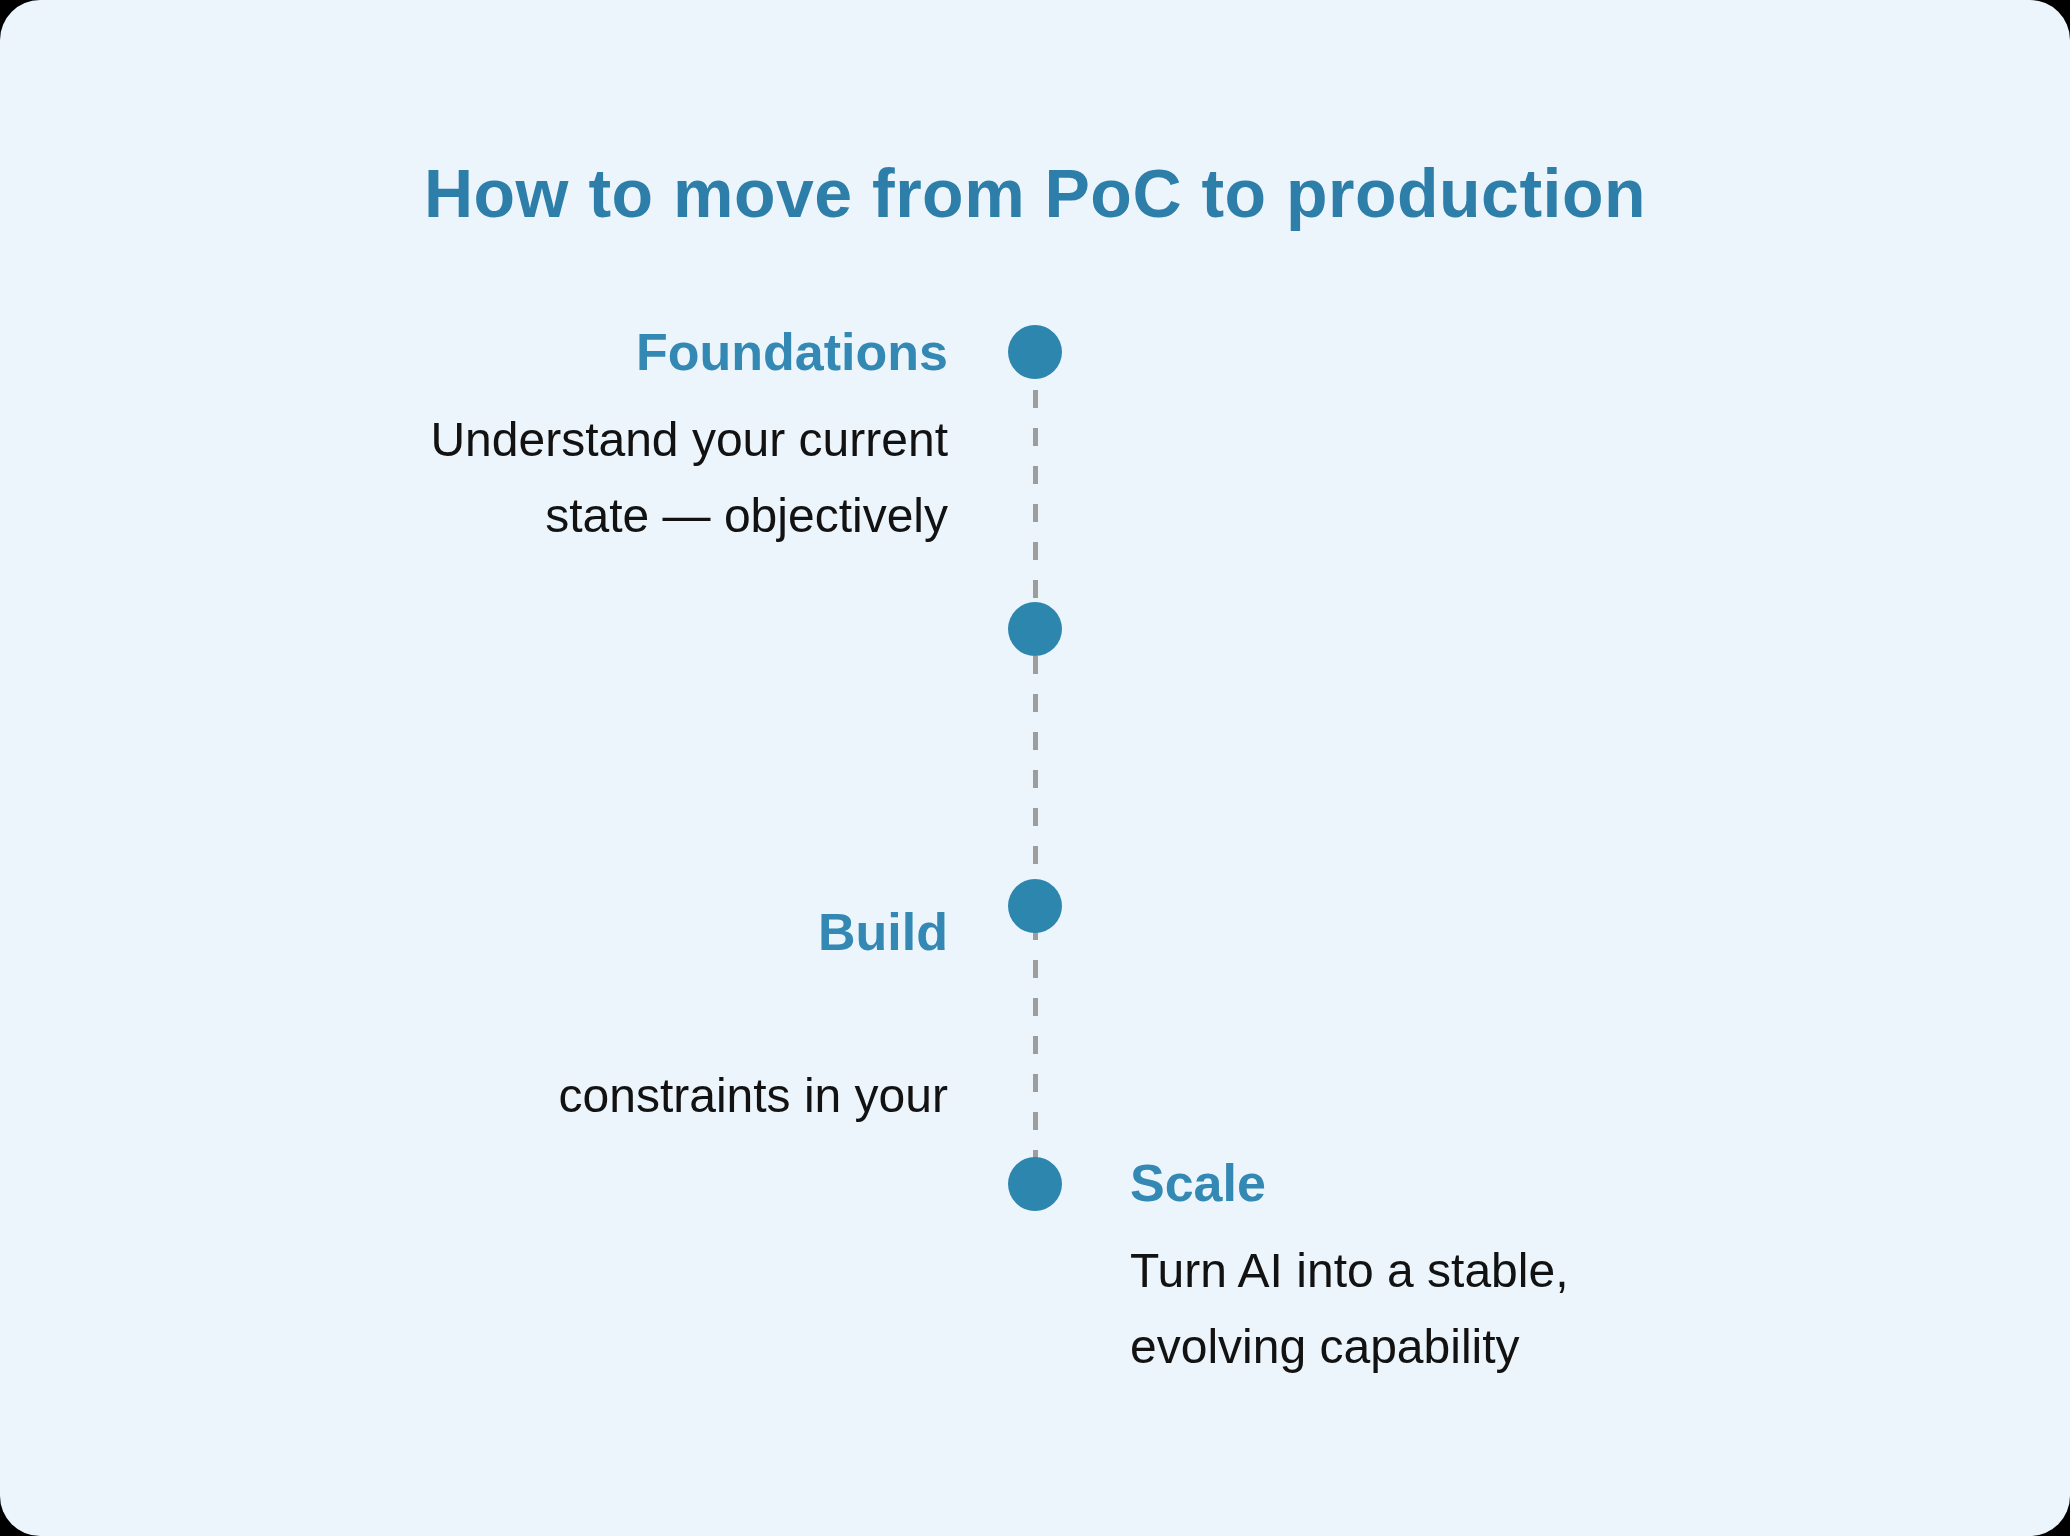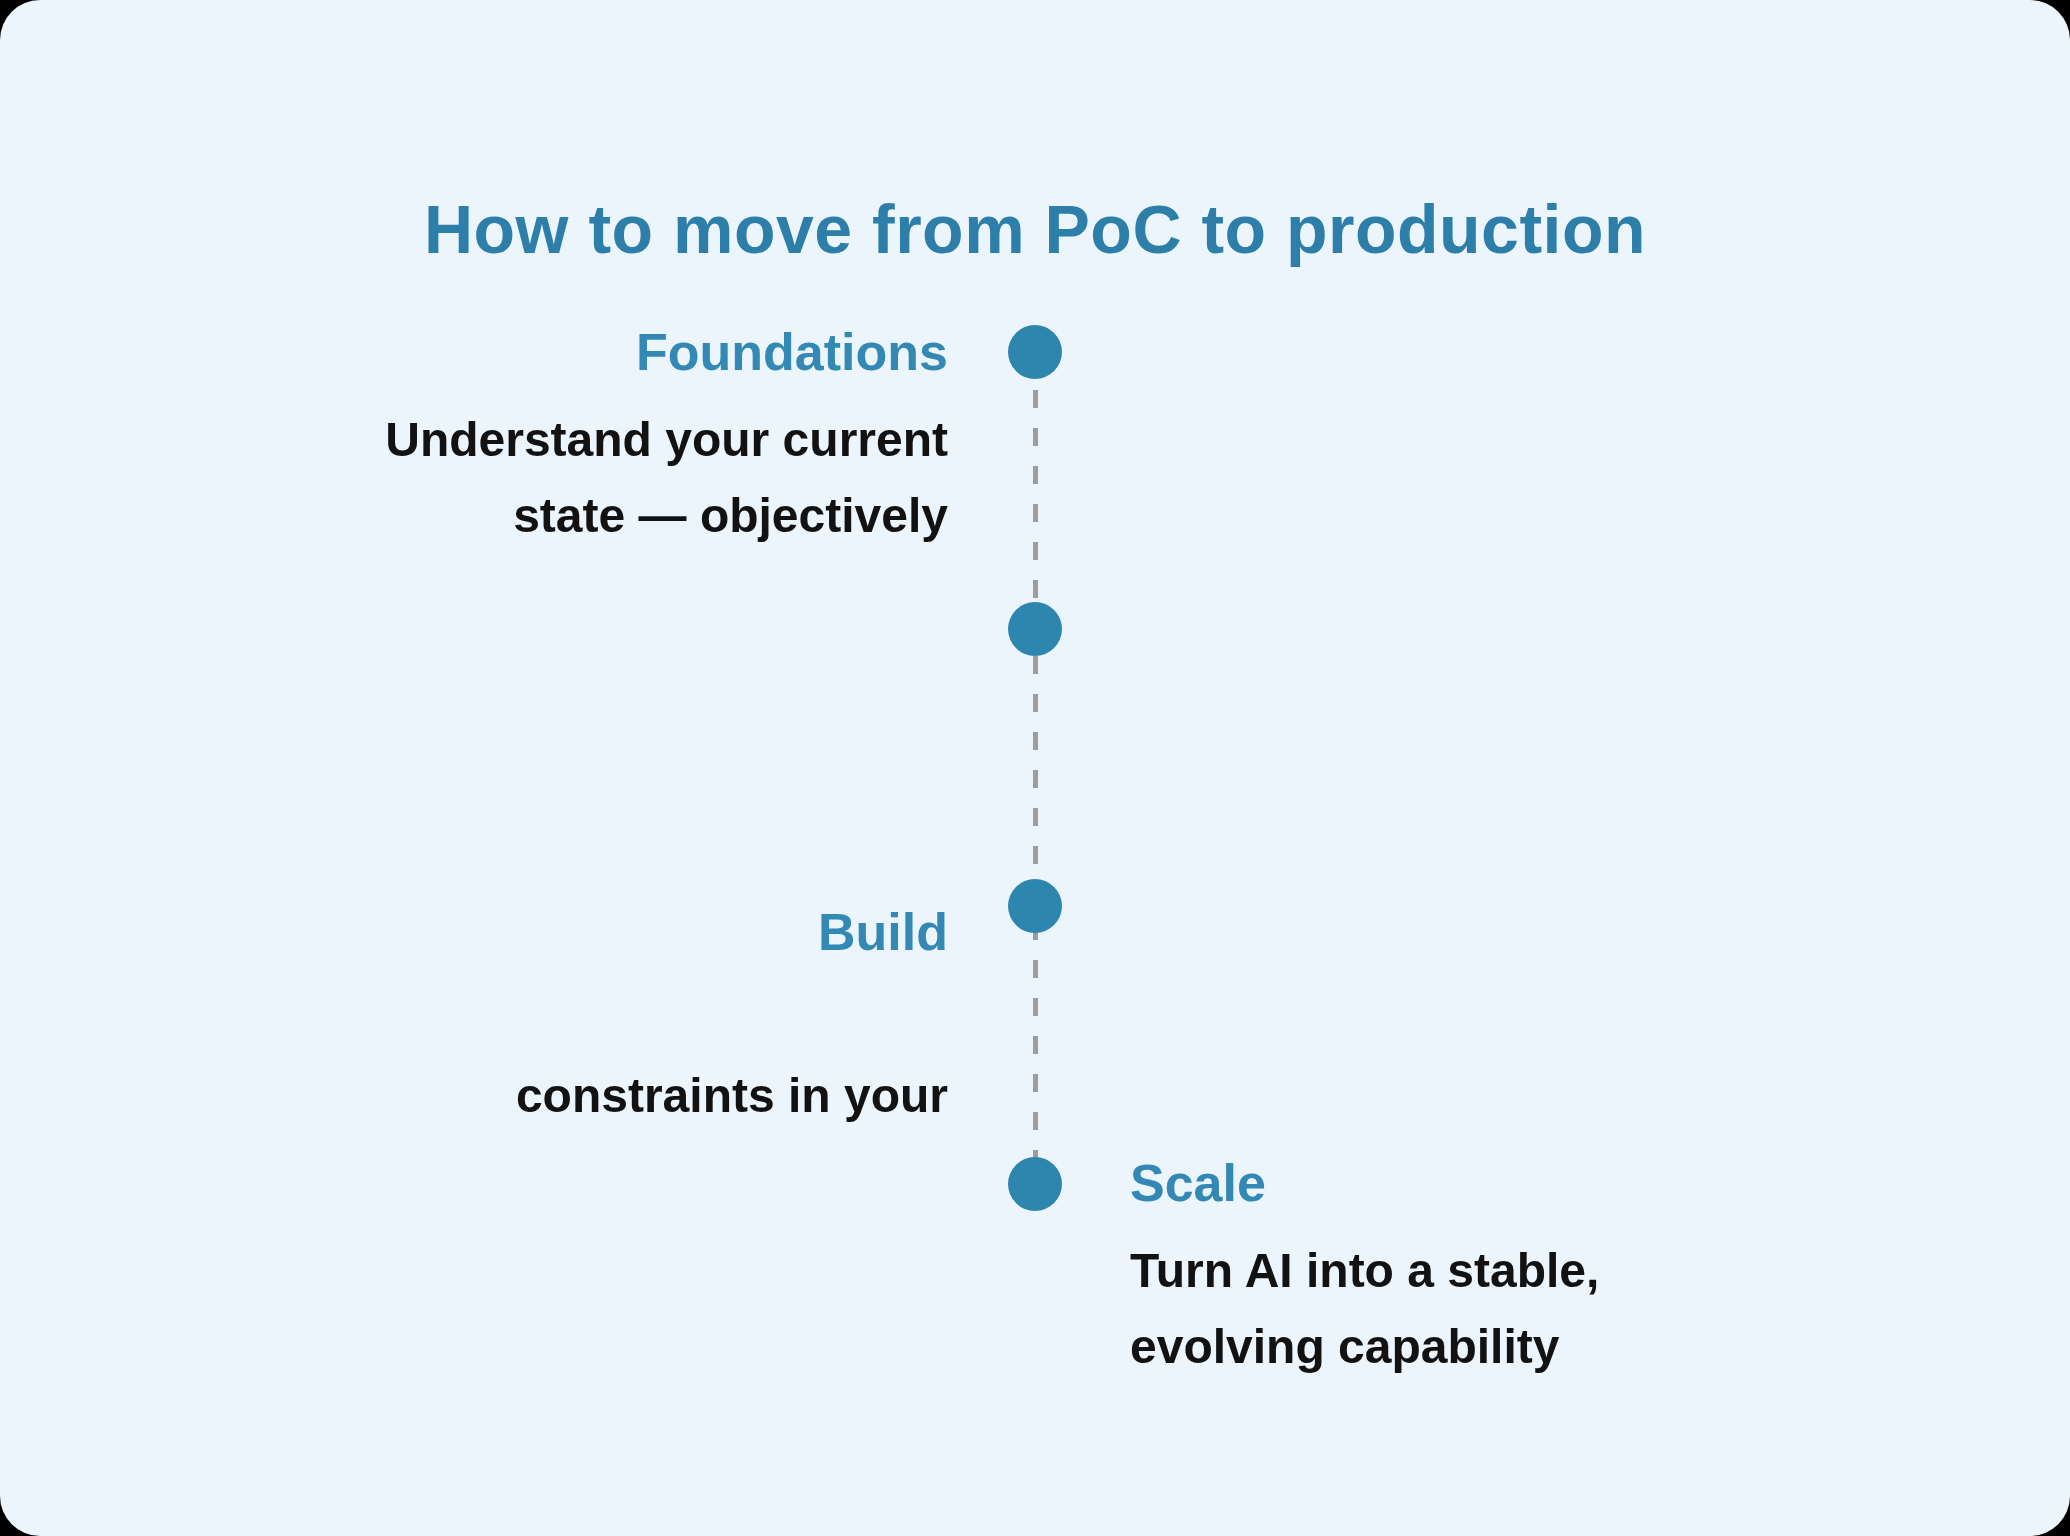--- a/index.html
+++ b/index.html
@@ -21,21 +21,20 @@
     position: absolute;
     top: 148px;
     left: 0;
     width: 100%;
     text-align: center;
     font-size: 68px;
     line-height: 90px;
     font-weight: 700;
     letter-spacing: 0.5px;
     color: #2d7fa9;
-    margin-top: 36px;
   }
   .timeline-line {
     position: absolute;
     left: 1033px;
     top: 352px;
     width: 5px;
     height: 832px;
     background: repeating-linear-gradient(
       to bottom,
       #9d9d9d 0px, #9d9d9d 18px,
@@ -70,21 +69,21 @@
   .step-label {
     font-size: 52px;
     line-height: 88px;
     font-weight: 700;
     color: #3389b3;
   }
   .step-desc {
     margin-top: 6px;
     font-size: 48px;
     line-height: 76px;
-    font-weight: 700;
+    font-weight: 400;
     color: #121212;
   }
 </style>
 </head>
 <body>
 
 <div class="stage">
   <div class="canvas">
 
     <div class="page-title">How to move from PoC to production</div>

